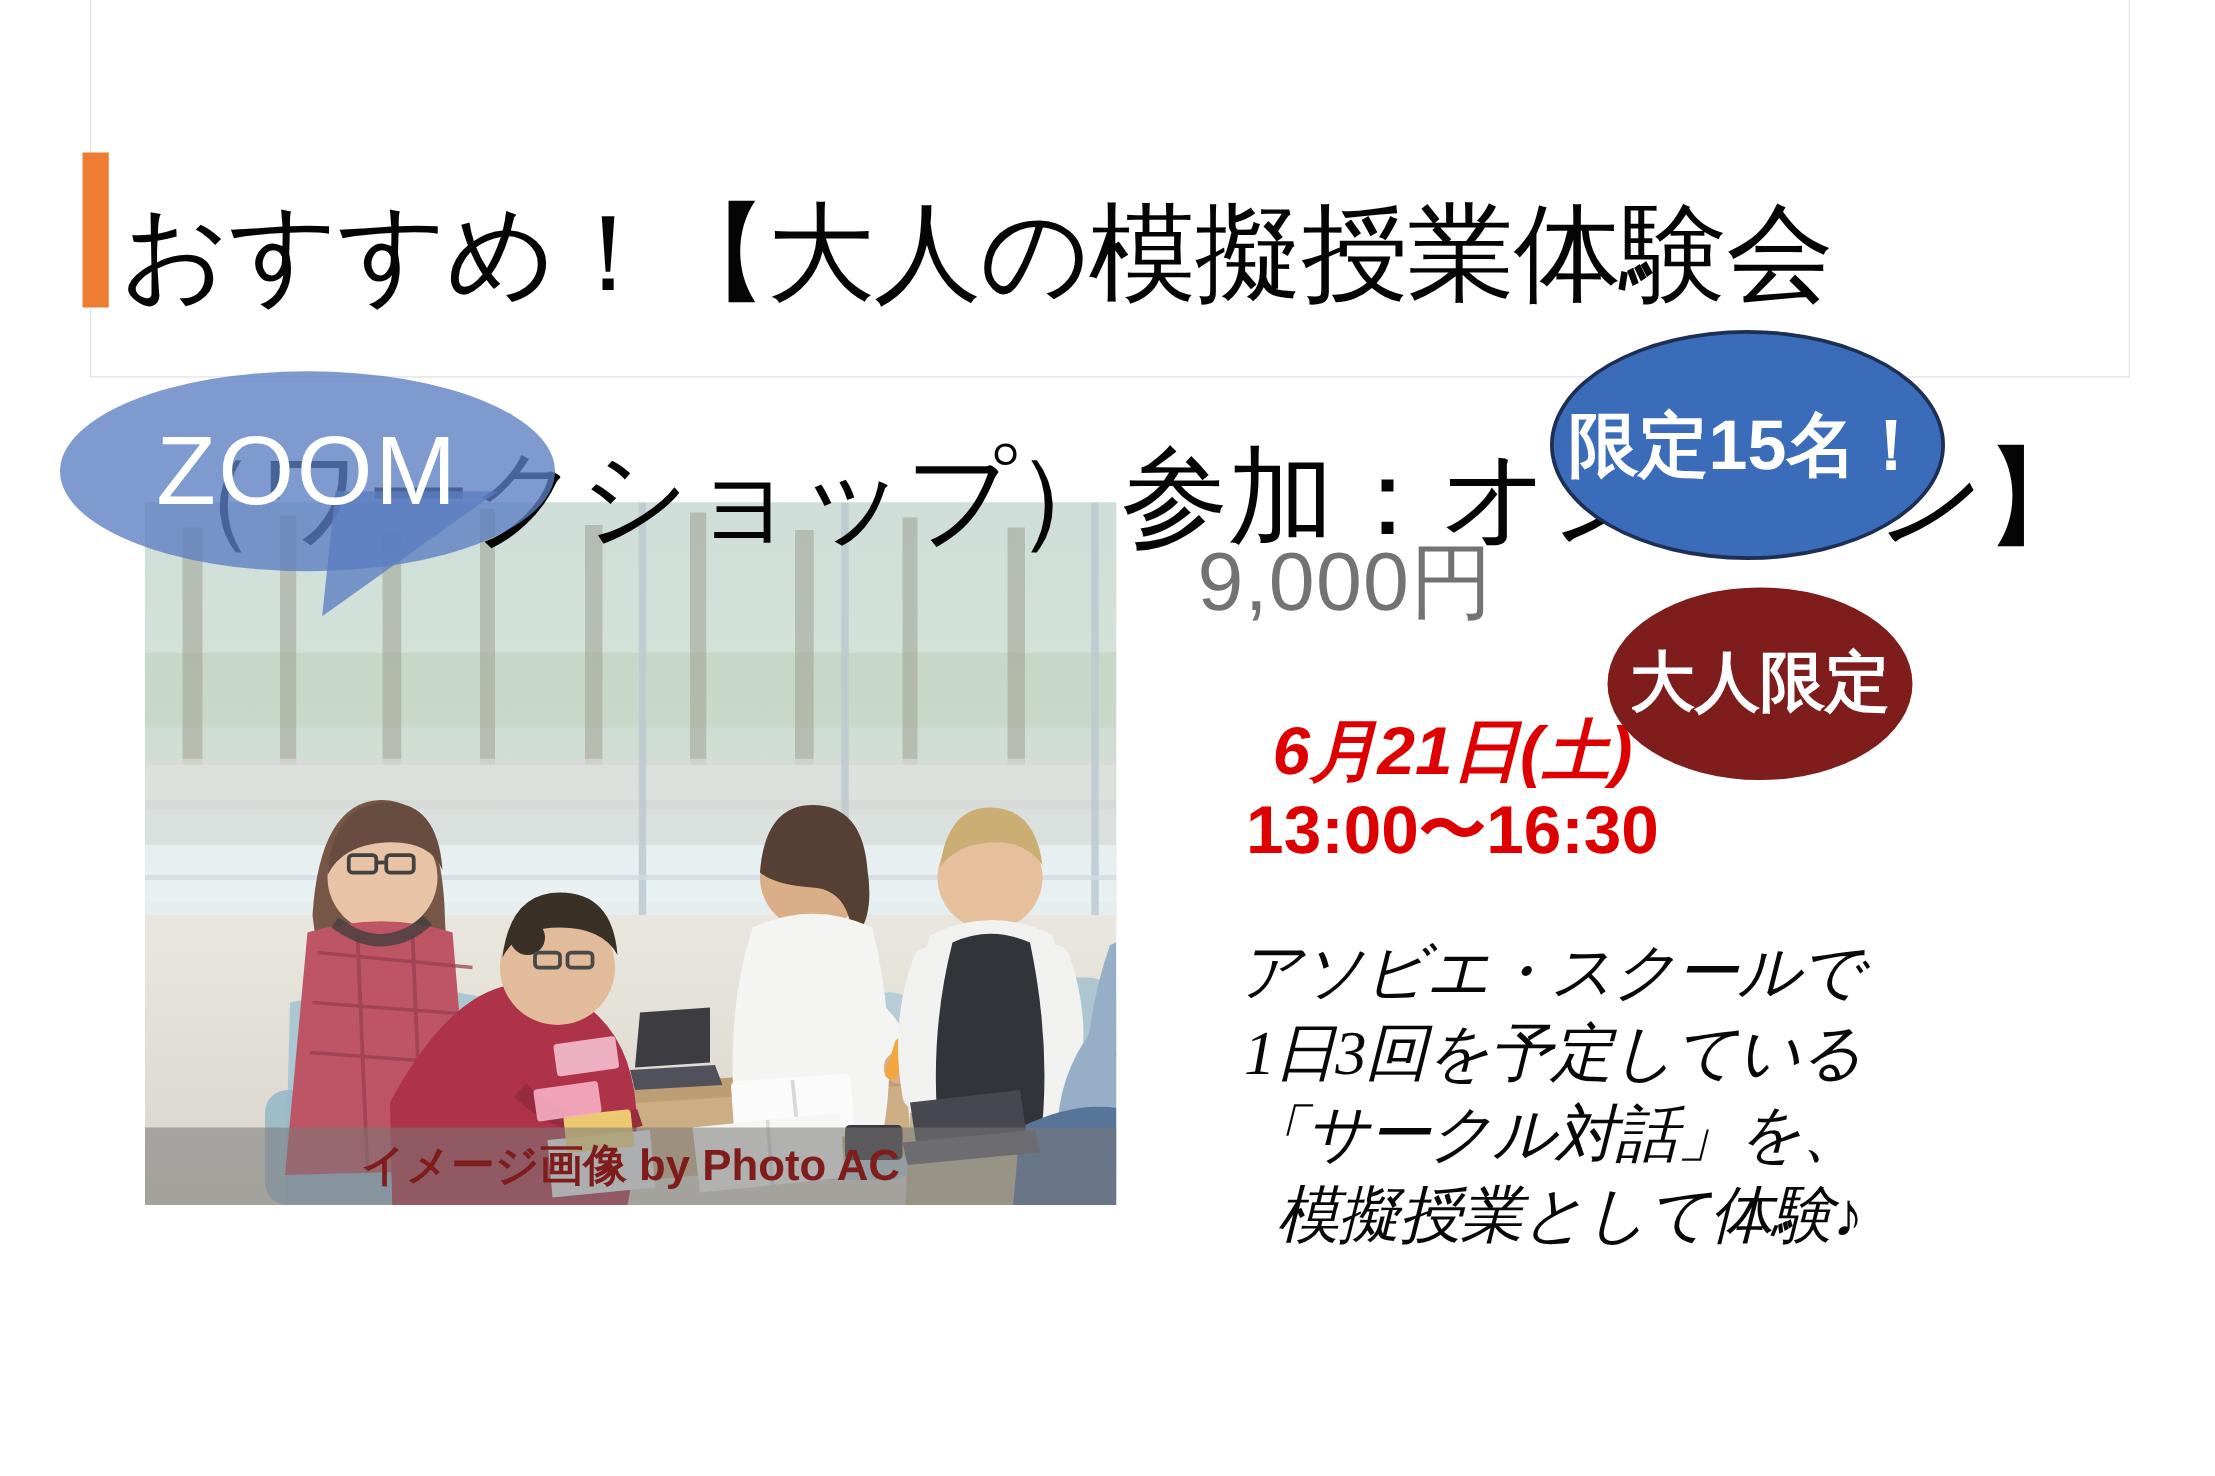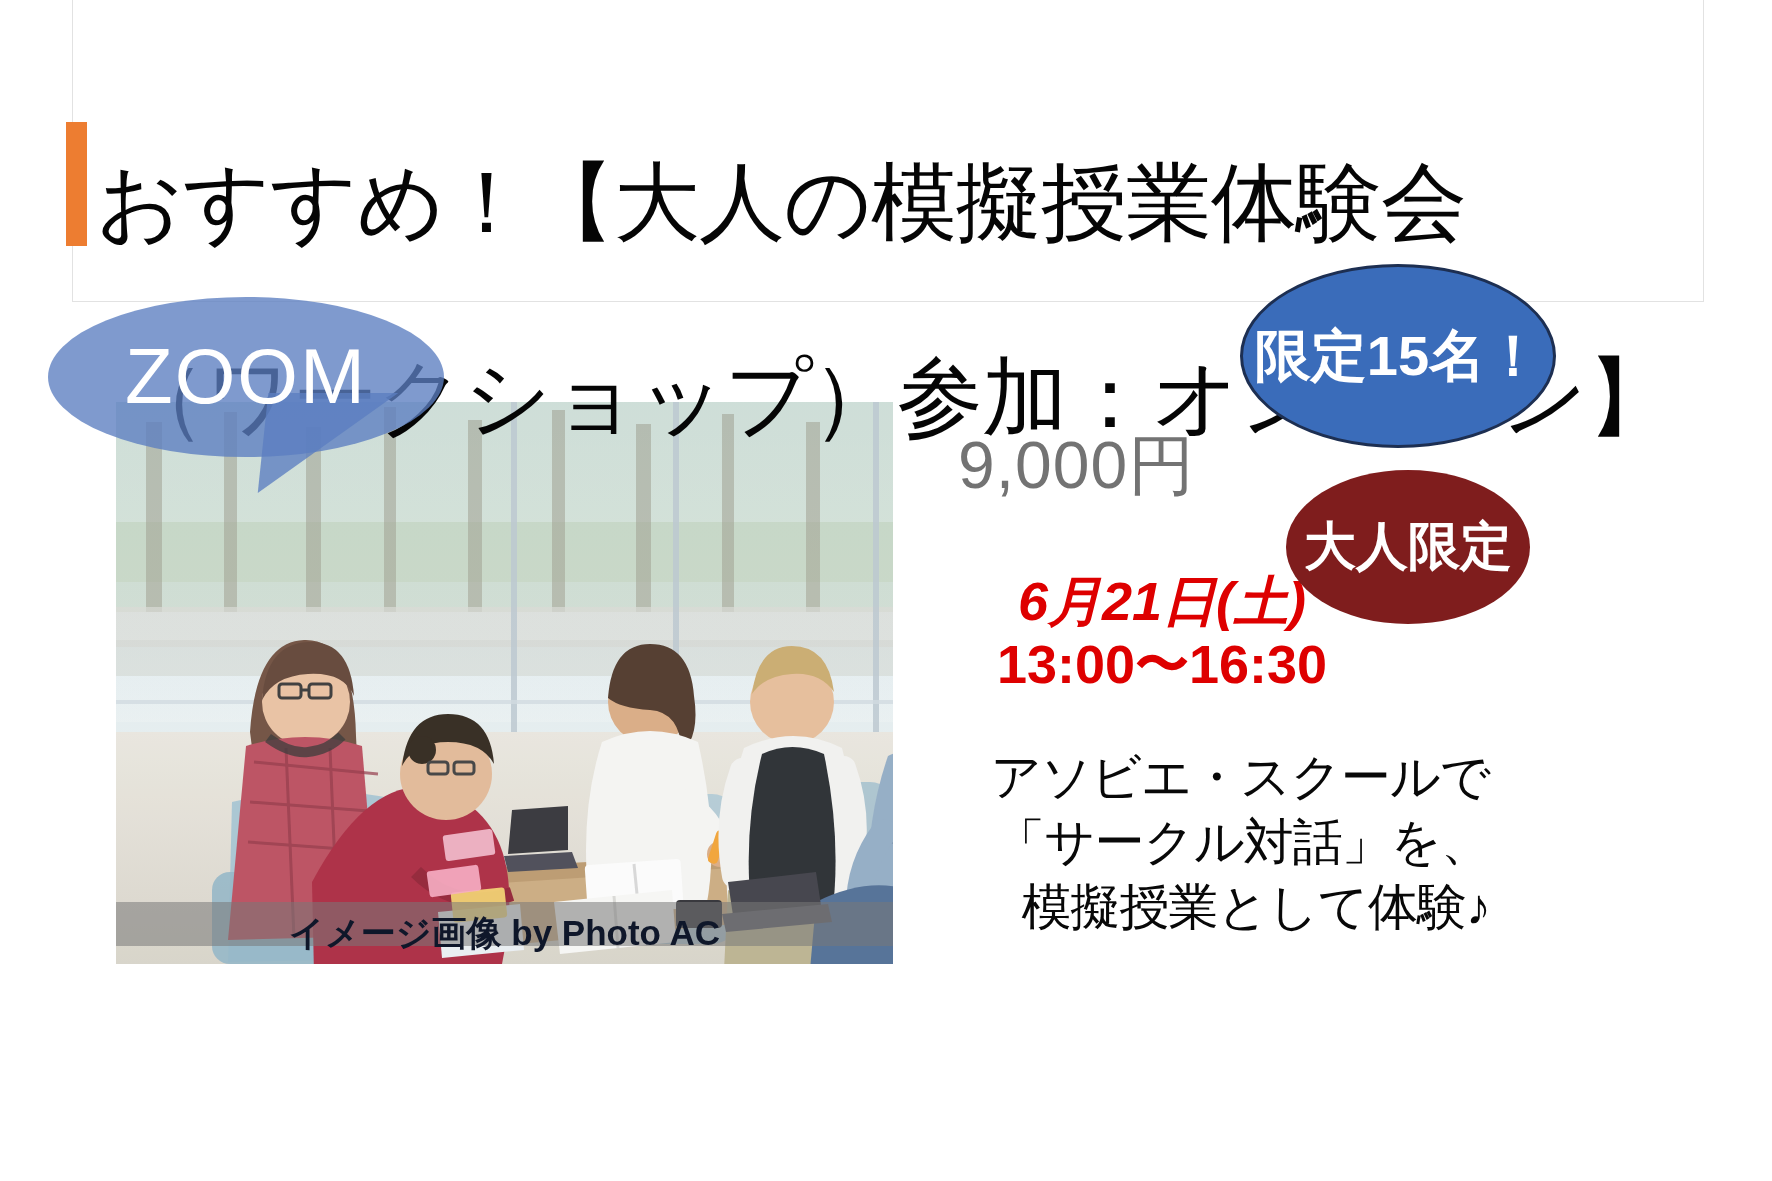--- a/index.html
+++ b/index.html
@@ -113,23 +113,23 @@
   }
   .photo-canvas {
     position: absolute;
     inset: 0;
   }
   .photo-caption {
     position: absolute;
     left: 116px;
     top: 902px;
     width: 777px;
-    height: 44px;
+    height: 62px;
     background: rgba(120,120,120,0.55);
-    color: #0f172a;
+    color: #7f1d1d;
     font-family: "Liberation Sans", "DejaVu Sans", sans-serif;
     font-weight: bold;
     font-size: 35px;
     line-height: 62px;
     text-align: center;
     box-sizing: border-box;
     z-index: 5;
   }
 
   
@@ -168,21 +168,21 @@
     left: 950px;
     top: 745px;
     width: 540px;
     font-family: "Liberation Serif", "DejaVu Serif", serif;
     font-size: 50px;
     line-height: 1.30;
     color: #080808;
     text-align: right;
     letter-spacing: -1px;
   }
-  .description span { display: block; }
+  .description span { display: block; font-style: italic; }
 
   
   .badge {
     position: absolute;
     border-radius: 50%;
     display: flex;
     flex-direction: row;
     align-items: center;
     justify-content: center;
     color: #ffffff;
@@ -375,20 +375,21 @@
 
   <div class="price"><span>9,000</span><span class="yen">円</span></div>
 
   <div class="datetime">
     <span class="dt-date">6月21日(土)</span>
     <span class="dt-time">13:00〜16:30</span>
   </div>
 
   <div class="description">
     <span>アソビエ・スクールで</span>
+    <span>1日3回を予定している</span>
     <span>「サークル対話」を、</span>
     <span>模擬授業として体験♪</span>
   </div>
 
   <div class="badge badge-limit">
     <span class="badge-line">限定</span>
     <span class="badge-line">15名！</span>
   </div>
   <div class="badge badge-adult">
     <span class="badge-line">大人</span>

